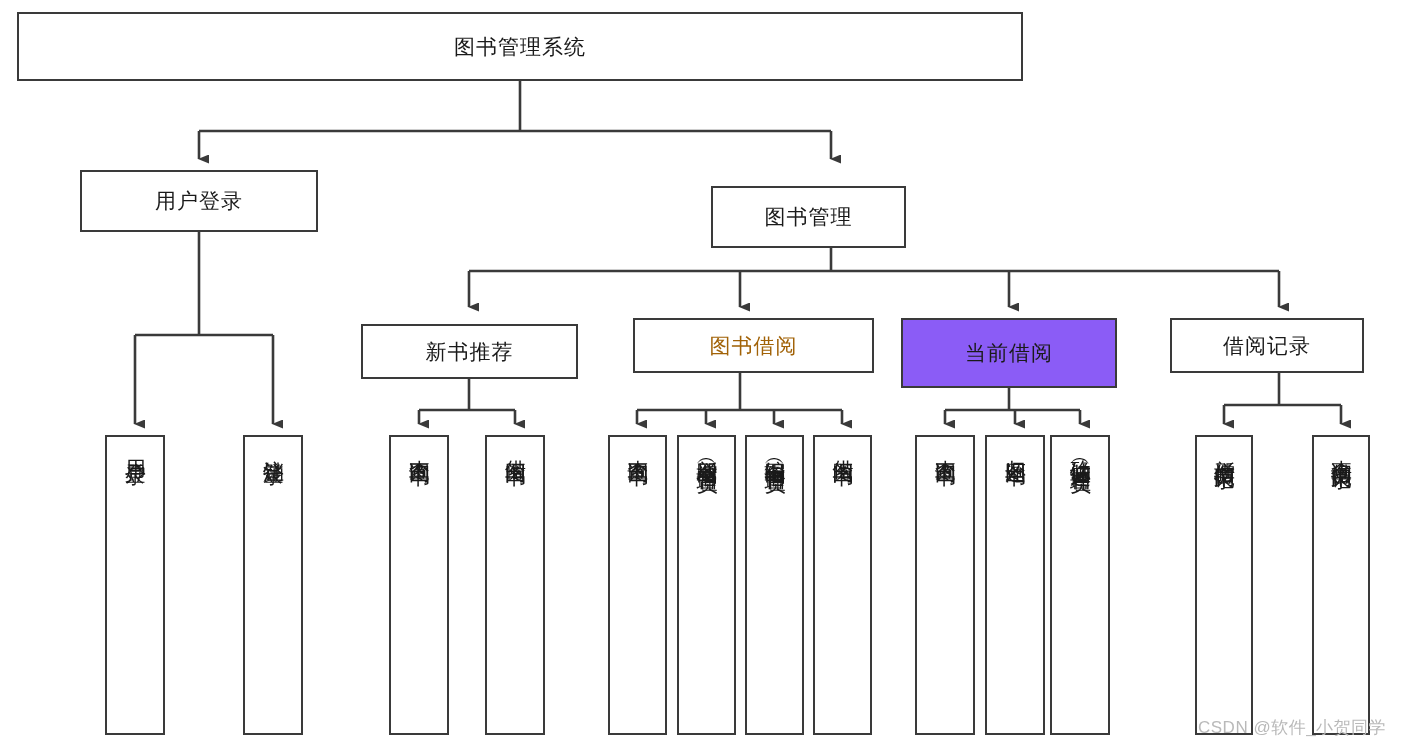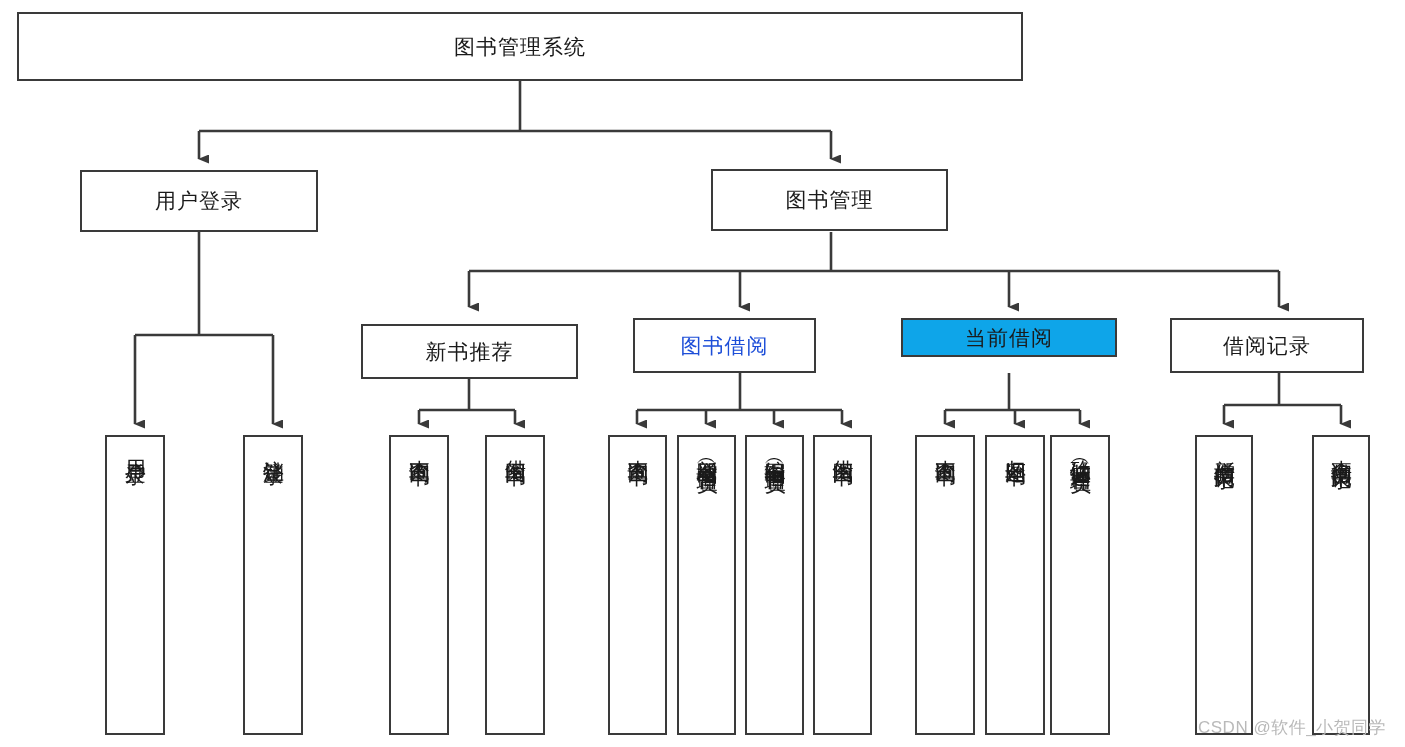--- a/index.html
+++ b/index.html
@@ -121,31 +121,31 @@
     </g>
   </svg>
 
   <div class="node horizontal" id="node-root" style="left: 17px; top: 12px; width: 1006px; height: 69px; border-color: rgb(58, 58, 58); background: rgb(255, 255, 255); color: rgb(26, 26, 26);">
     <span class="node-label">图书管理系统</span>
   </div>
 
   <div class="node horizontal" id="node-l2-0" style="left: 80px; top: 170px; width: 238px; height: 62px; border-color: rgb(58, 58, 58); background: rgb(255, 255, 255); color: rgb(26, 26, 26);">
     <span class="node-label">用户登录</span>
   </div>
-  <div class="node horizontal" id="node-l2-1" style="left: 711px; top: 169px; width: 237px; height: 62px; border-color: rgb(58, 58, 58); background: rgb(255, 255, 255); color: rgb(26, 26, 26);">
+  <div class="node horizontal" id="node-l2-1" style="left: 711px; top: 186px; width: 195px; height: 62px; border-color: rgb(58, 58, 58); background: rgb(255, 255, 255); color: rgb(26, 26, 26);">
     <span class="node-label">图书管理</span>
   </div>
 
   <div class="node horizontal" id="node-l3-0" style="left: 361px; top: 324px; width: 217px; height: 55px; border-color: rgb(58, 58, 58); background: rgb(255, 255, 255); color: rgb(26, 26, 26);">
     <span class="node-label">新书推荐</span>
   </div>
-  <div class="node horizontal" id="node-l3-1" style="left: 633px; top: 318px; width: 183px; height: 55px; border-color: rgb(58, 58, 58); background: rgb(255, 255, 255); color: #1d4ed8;">
+  <div class="node horizontal" id="node-l3-1" style="left: 633px; top: 318px; width: 241px; height: 55px; border-color: rgb(58, 58, 58); background: rgb(255, 255, 255); color: #a16207;">
     <span class="node-label">图书借阅</span>
   </div>
-  <div class="node horizontal" id="node-l3-2" style="left: 901px; top: 318px; width: 216px; height: 39px; border-color: rgb(58, 58, 58); background: #0ea5e9; color: rgb(26, 26, 26);">
+  <div class="node horizontal" id="node-l3-2" style="left: 901px; top: 318px; width: 216px; height: 70px; border-color: rgb(58, 58, 58); background: #8b5cf6; color: rgb(26, 26, 26);">
     <span class="node-label">当前借阅</span>
   </div>
   <div class="node horizontal" id="node-l3-3" style="left: 1170px; top: 318px; width: 194px; height: 55px; border-color: rgb(58, 58, 58); background: rgb(255, 255, 255); color: rgb(26, 26, 26);">
     <span class="node-label">借阅记录</span>
   </div>
 
   <div class="node vertical" id="node-leaf-0" style="left: 105px; top: 435px; width: 60px; height: 300px; border-color: rgb(58, 58, 58); background: rgb(255, 255, 255); color: rgb(26, 26, 26);">
     <span class="node-label">用户登录</span>
   </div>
   <div class="node vertical" id="node-leaf-1" style="left: 243px; top: 435px; width: 60px; height: 300px; border-color: rgb(58, 58, 58); background: rgb(255, 255, 255); color: rgb(26, 26, 26);">

